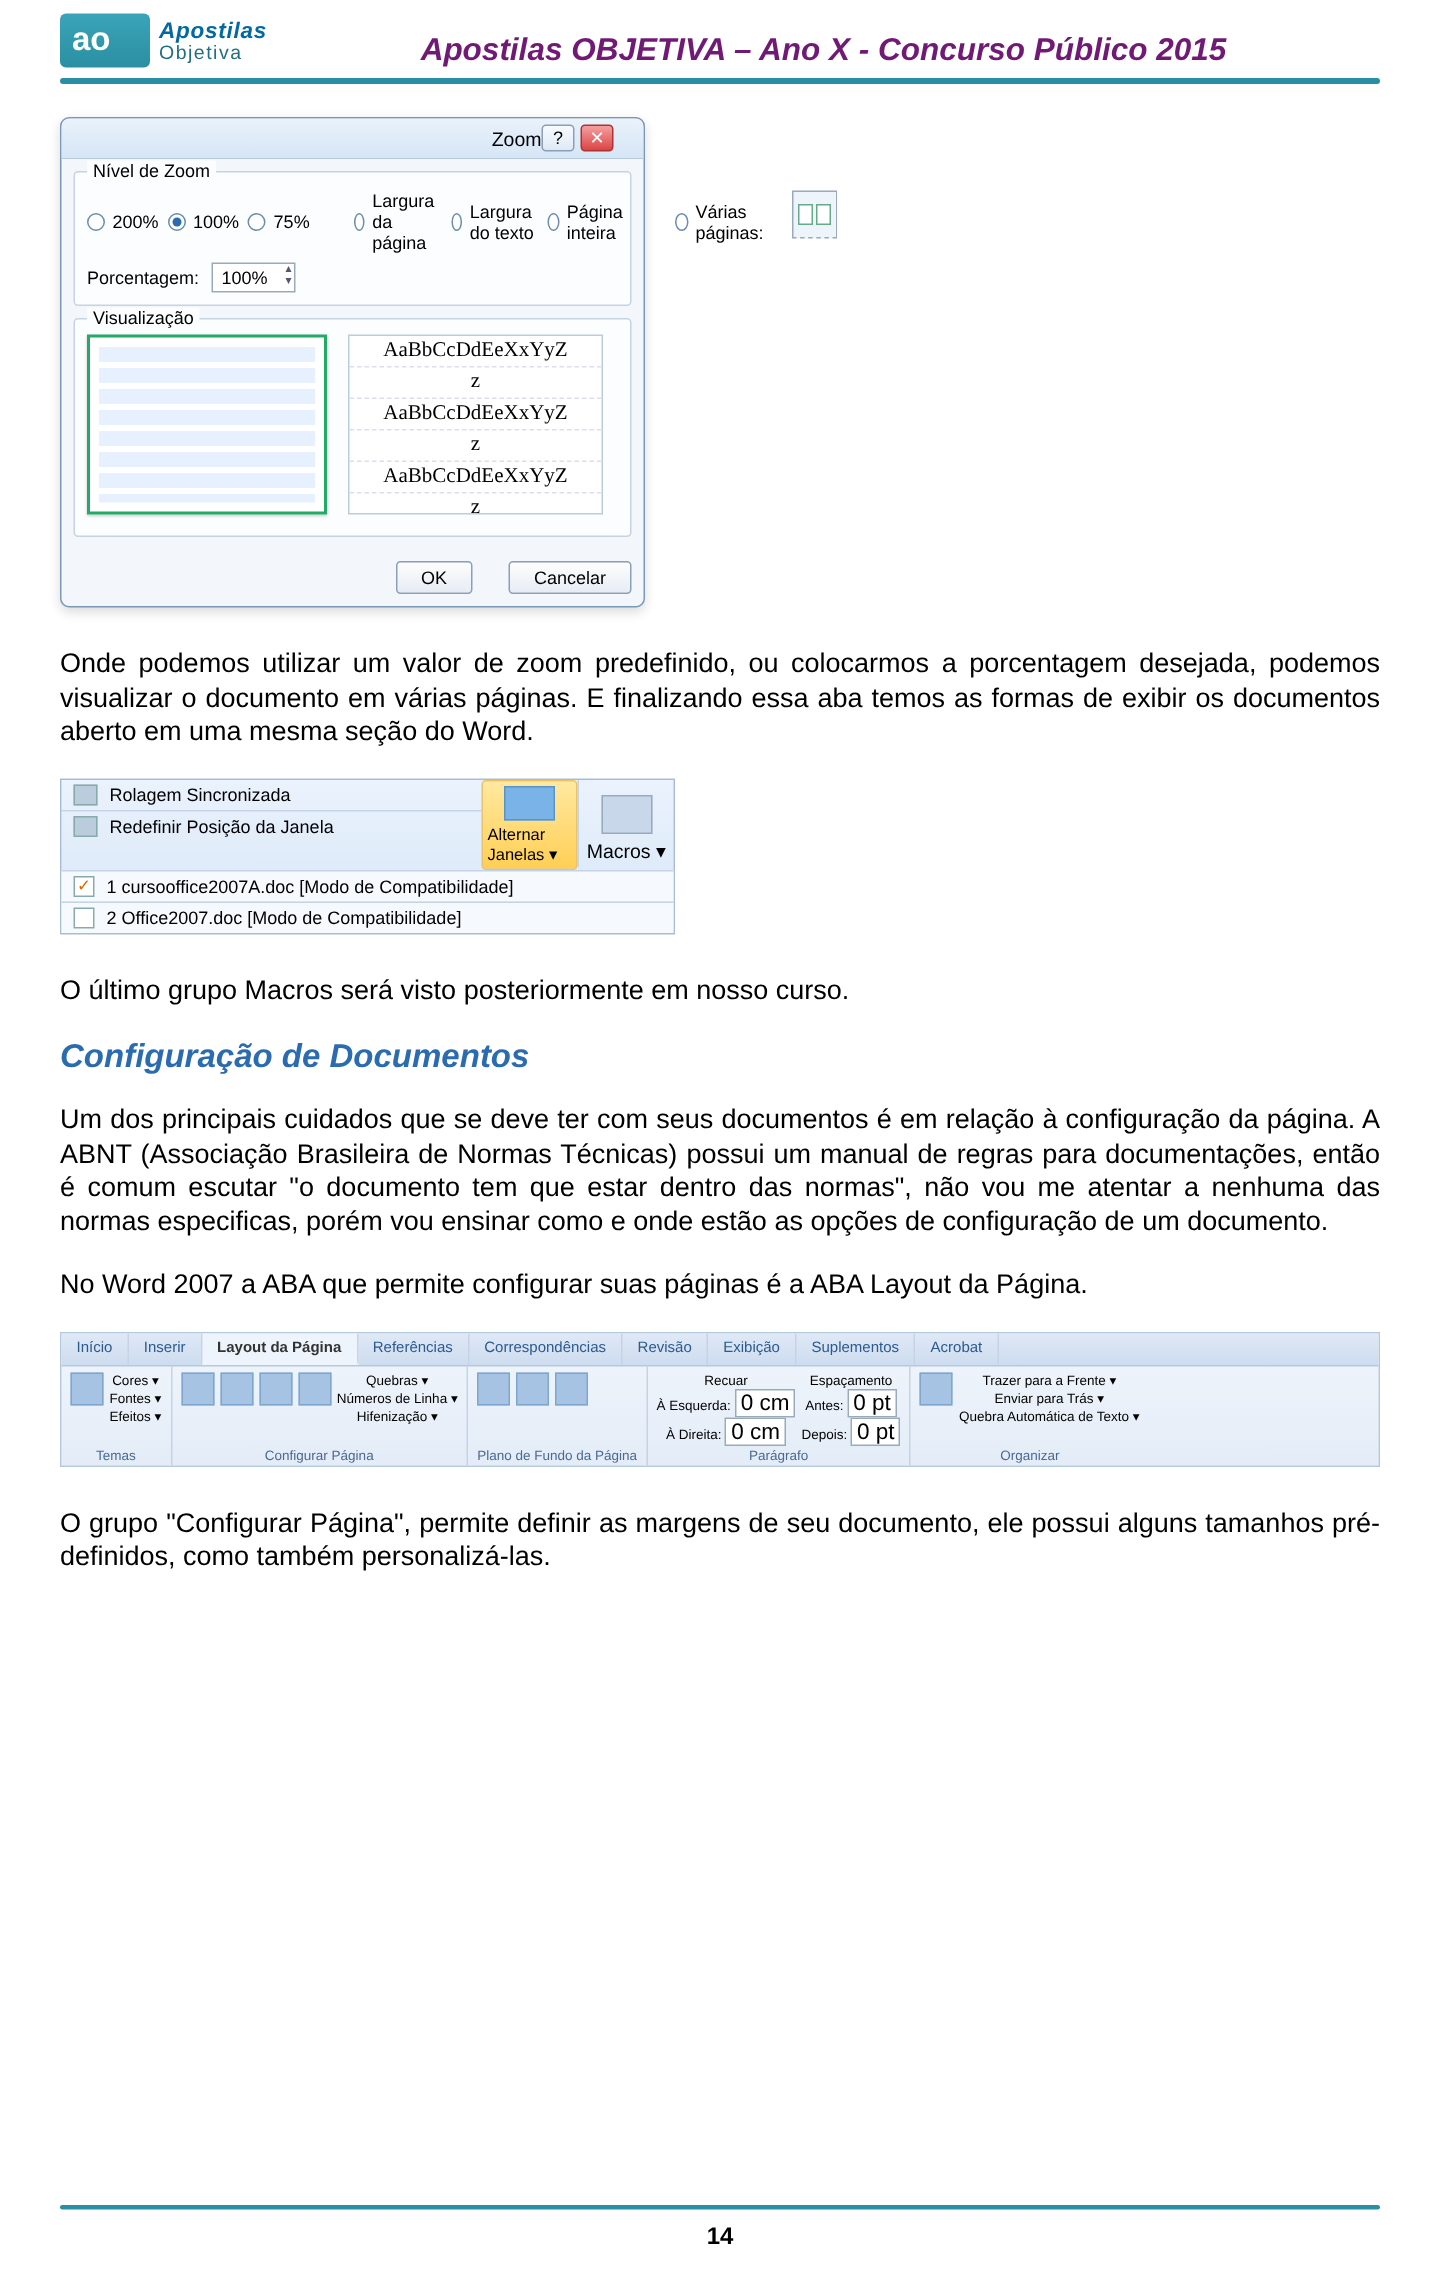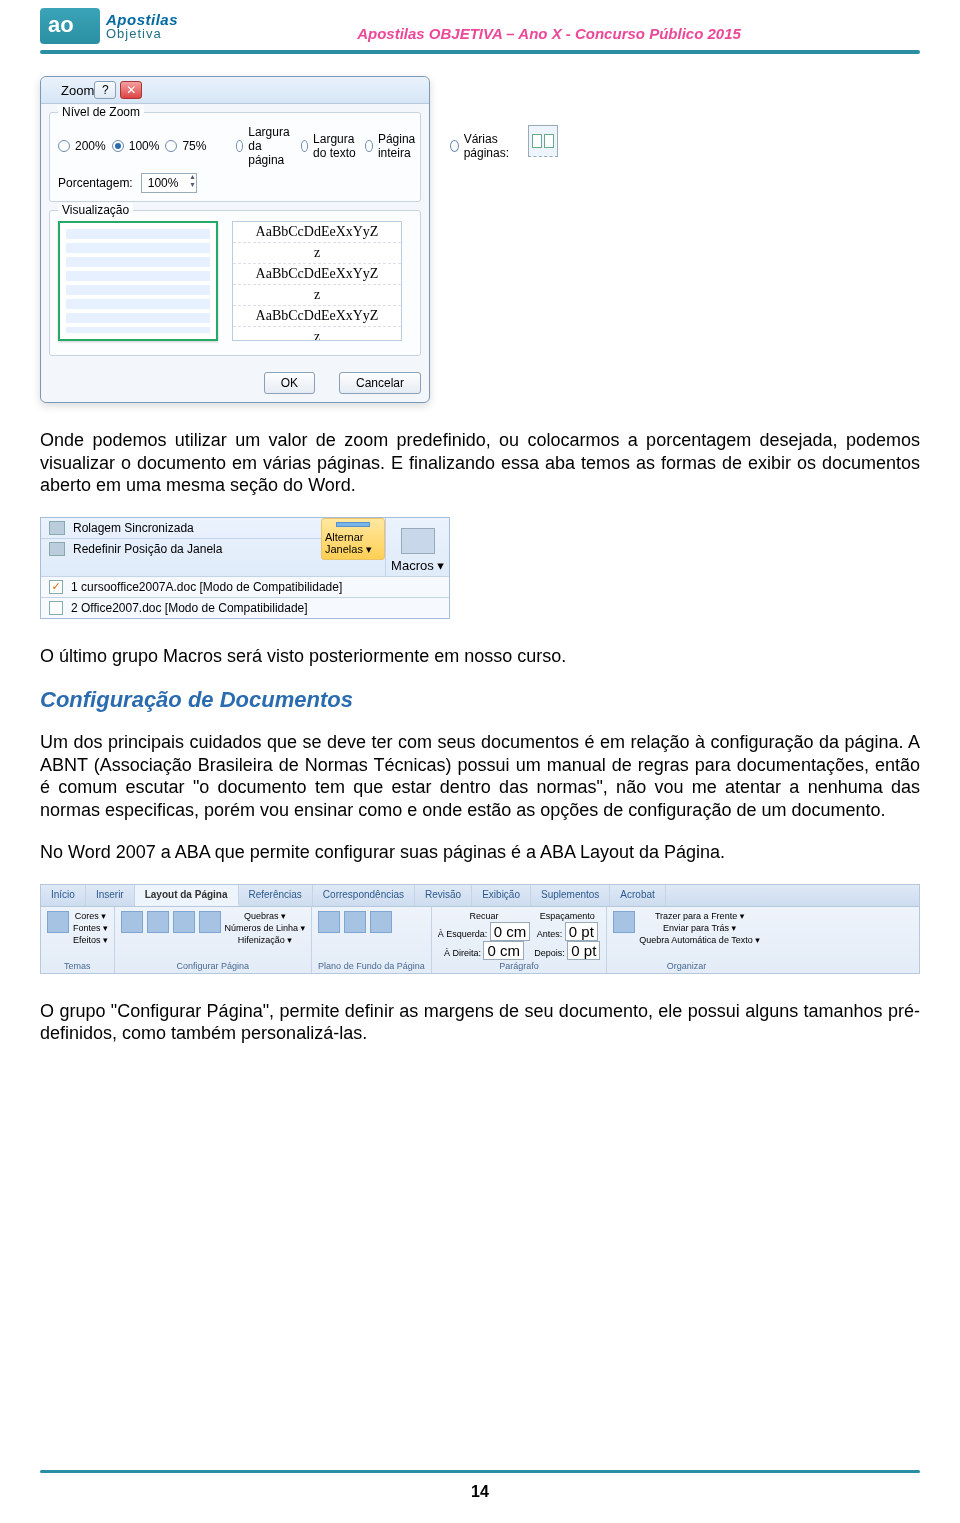--- a/index.html
+++ b/index.html
@@ -34,24 +34,24 @@
     left:8px; top:4px;
     color:#fff; font-weight:bold; font-size:22px;
     font-family: Arial;
   }
   .logo-text { line-height: 1; }
   .logo-text .t1 { color:#0369a1; font-weight:bold; font-size:15px; letter-spacing:0.5px;font-style:italic;}
   .logo-text .t2 { color:#1f6f85; font-size:13px; letter-spacing:1px;}
   .header-title {
     flex:1;
     text-align:center;
-    color:#ec4899;
+    color:#701a75;
     font-weight:bold;
     font-style:italic;
-    font-size:15px;
+    font-size:21px;
     margin-top:14px;
   }
   .hr-teal {
     margin: 4px 40px 22px 40px;
     height:4px;
     background:#2a8fa3;
     border-radius:2px;
   }
 
   .content { padding: 0 40px; }
@@ -66,21 +66,21 @@
     margin-bottom: 26px;
     box-shadow: 0 3px 8px rgba(0,0,0,0.15);
   }
   .zoom-title {
     background: linear-gradient(#eaf2fb,#d6e5f6);
     border-bottom:1px solid #b8c9dc;
     border-radius:6px 6px 0 0;
     padding:4px 20px;
     display:flex;
     align-items:center;
-    justify-content:flex-start;
+    justify-content:flex-end;
     font-size:13px;
   }
   .zoom-title .wbtns { display:flex; gap:4px;}
   .zoom-title .wbtn {
     width:22px;height:18px;border:1px solid #8aa0b8;border-radius:3px;
     background:linear-gradient(#f8fbff,#dfe9f4);
     display:flex;align-items:center;justify-content:center;font-size:12px;
   }
   .zoom-title .wbtn.close { background:linear-gradient(#f3a0a0,#d44); color:#fff; border-color:#a33;}
   .zoom-fieldset {
@@ -167,21 +167,21 @@
   .ribbon1 .ic {
     width:16px;height:14px;background:#bcd;border:1px solid #8aa;
     display:inline-block;
   }
   .ribbon1 .big-group {
     display:flex; align-items:stretch; gap:0;
   }
   .ribbon1 .bigbtn {
     border:1px solid #e9c36a;
     background:linear-gradient(#ffe8a0,#ffcf55);
-    width:64px;height:42px;border-radius:3px;
+    width:64px;height:60px;border-radius:3px;
     display:flex;flex-direction:column;align-items:center;justify-content:flex-end;
     font-size:11px;padding:3px;
   }
   .ribbon1 .bigbtn .ic2{ width:34px;height:26px;background:#7ab3e8;border:1px solid #5a93c8; margin-bottom:4px;}
   .ribbon1 .plain {
     border-left:1px solid #c4d3e6;
     width:64px;height:58px;
     display:flex;flex-direction:column;align-items:center;justify-content:flex-end;
     font-size:13px;padding:3px;
   }

